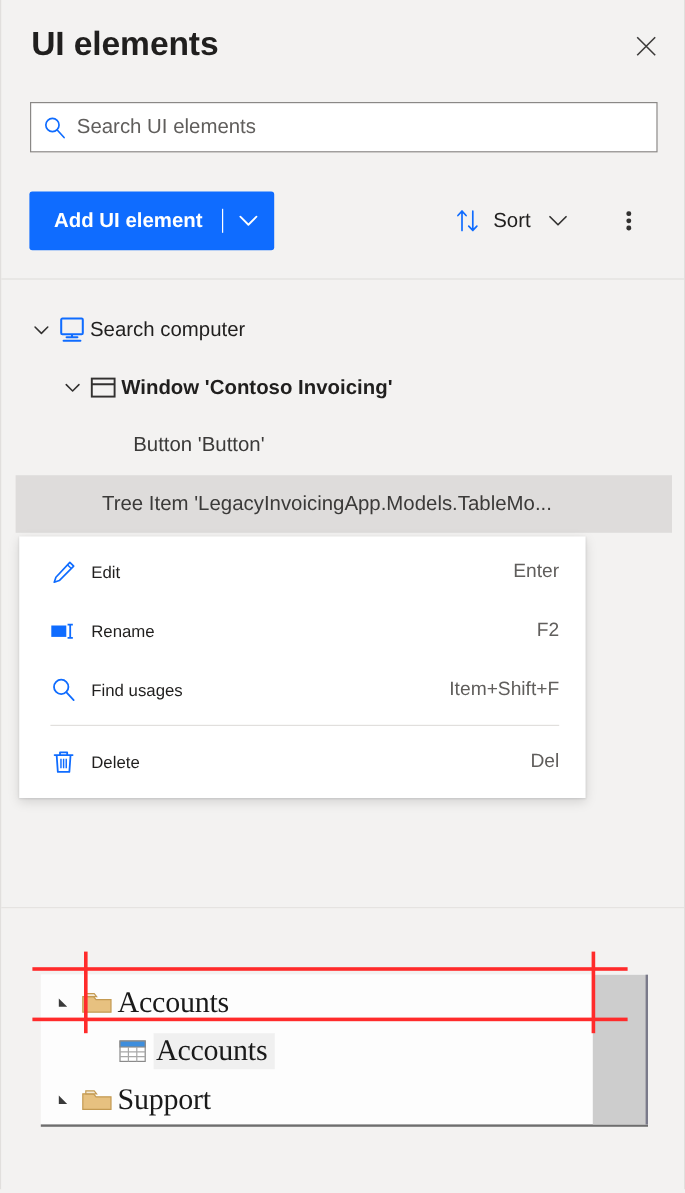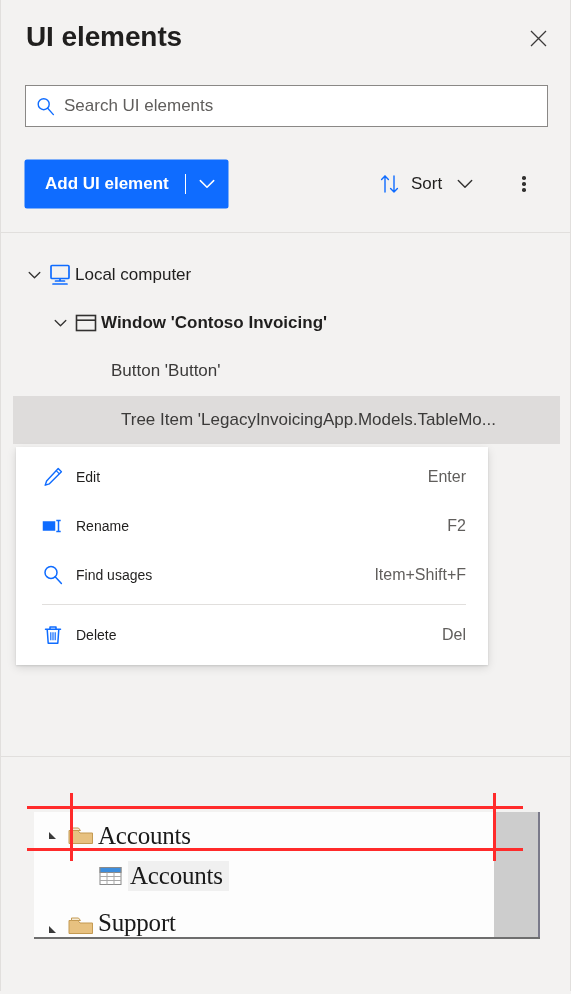--- a/index.html
+++ b/index.html
@@ -309,21 +309,21 @@
   }
   .pv-row {
     position: absolute;
     left: 0;
     display: flex;
     align-items: center;
     height: 40px;
   }
   .pv-row-accounts  { top: 4px;  left: 8px; }
   .pv-row-child     { top: 44px; left: 60px; }
-  .pv-row-support   { top: 85px; left: 8px; align-items: flex-end; }
+  .pv-row-support   { top: 85px; left: 8px; }
   .pv-arrow {
     width: 22px;
     min-width: 22px;
     display: flex;
     align-items: center;
     justify-content: center;
   }
   .pv-icon {
     width: 34px;
     min-width: 34px;
@@ -423,21 +423,21 @@
         </svg>
       </span>
       <span class="tree-icon">
         <svg width="26" height="24" viewBox="0 0 26 24" aria-hidden="true">
           <rect x="4" y="2.5" width="18" height="13" rx="1" stroke="#0f6cff" stroke-width="1.7" fill="none"></rect>
           <path d="M13 15.5 L13 18" stroke="#0f6cff" stroke-width="1.7"></path>
           <path d="M8.5 18 L17.5 18" stroke="#0f6cff" stroke-width="1.7" stroke-linecap="round"></path>
           <path d="M6 21 L20 21" stroke="#0f6cff" stroke-width="1.7" stroke-linecap="round"></path>
         </svg>
       </span>
-      <span class="tree-label">Local computer</span>
+      <span class="tree-label">Search computer</span>
     </div>
 
     <div class="tree-row" style="top:66px; padding-left:36px;">
       <span class="tree-chevron">
         <svg width="13" height="9" viewBox="0 0 13 9" aria-hidden="true">
           <path d="M1.2 1.5 L6.5 6.8 L11.8 1.5" stroke="#323130" stroke-width="1.3" fill="none" stroke-linecap="round" stroke-linejoin="round"></path>
         </svg>
       </span>
       <span class="tree-icon">
         <svg width="24" height="20" viewBox="0 0 24 20" aria-hidden="true">
@@ -445,21 +445,21 @@
           <path d="M2.5 7.2 L21.5 7.2" stroke="#323130" stroke-width="1.6"></path>
         </svg>
       </span>
       <span class="tree-label bold">Window 'Contoso Invoicing'</span>
     </div>
 
     <div class="tree-row" style="top:114px; padding-left:98px;">
       <span class="tree-label muted">Button 'Button'</span>
     </div>
 
-    <div class="tree-row selected" style="top:163px; padding-left:108px;">
+    <div class="tree-row selected" style="top:163px; padding-left:72px;">
       <span class="tree-label muted">Tree Item 'LegacyInvoicingApp.Models.TableMo...</span>
     </div>
   </div>
 
   <div class="ctx-menu">
 
     <div class="ctx-item">
       <span class="ctx-icon">
         <svg width="22" height="22" viewBox="0 0 22 22" aria-hidden="true">
           <path d="M16.2 2.6 L19.4 5.8 L7.4 17.8 L3.2 19.2 L4.6 15 Z" stroke="#0f6cff" stroke-width="1.4" fill="none" stroke-linejoin="round"></path>

